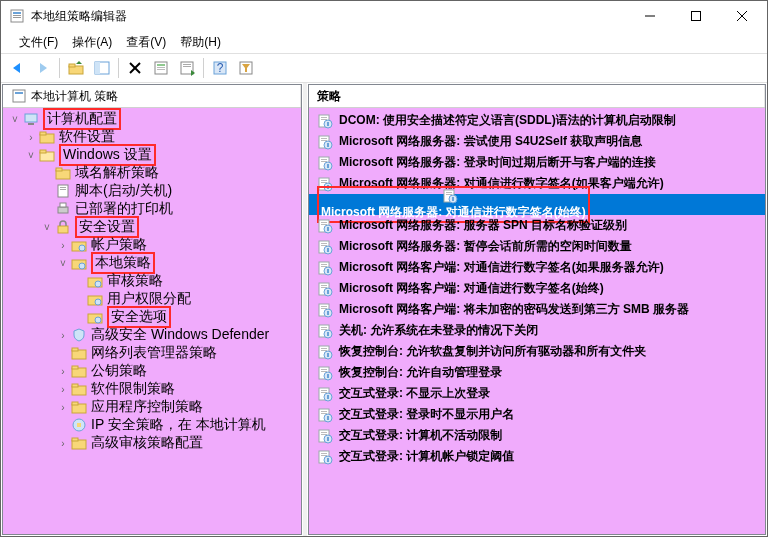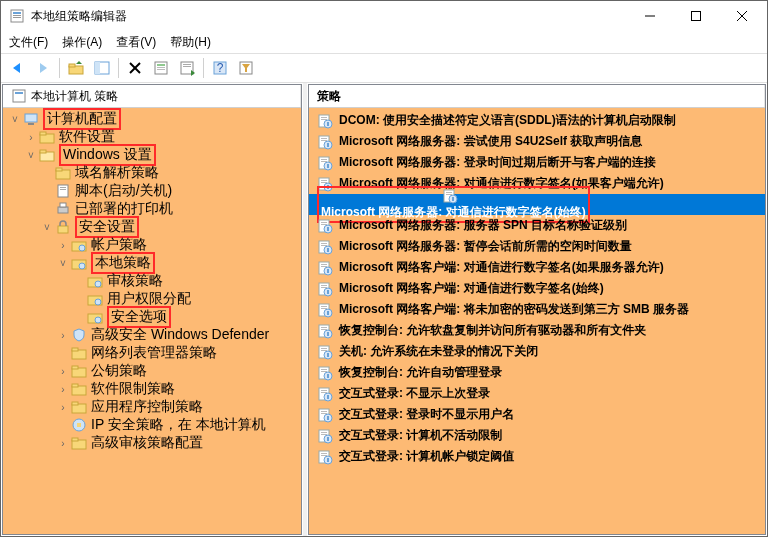--- a/index.html
+++ b/index.html
@@ -2,27 +2,27 @@
 <html><head>
 <meta charset="utf-8">
 <style>
   * { box-sizing: border-box; margin: 0; padding: 0; font-family: "Microsoft YaHei", "Segoe UI", sans-serif; font-size: 12px; }
   body { background: #fff; width: 768px; height: 537px; border: 1px solid #646464; display: flex; flex-direction: column; overflow: hidden; }
   .titlebar { height: 30px; background: #fff; display: flex; align-items: center; padding: 0 2px 0 8px; }
   .titlebar .app-icon { width: 16px; height: 16px; margin-right: 6px; }
   .titlebar .title { flex: 1; font-size: 12px; color: #000; }
   .win-controls { display: flex; height: 100%; }
   .win-btn { width: 46px; display: flex; align-items: center; justify-content: center; }
-  .menubar { height: 22px; display: flex; align-items: center; padding: 0 8px; gap: 14px; border-top: 0; }
+  .menubar { height: 22px; display: flex; align-items: center; padding: 0 18px; gap: 14px; border-top: 0; }
   .menubar span { font-size: 12px; color: #000; cursor: default; }
   .toolbar { height: 30px; border-top: 1px solid #e0e0e0; border-bottom: 1px solid #e0e0e0; display: flex; align-items: center; padding: 0 4px; gap: 2px; }
   .tool-btn { width: 24px; height: 24px; display: flex; align-items: center; justify-content: center; border: 1px solid transparent; }
   .tool-sep { width: 1px; height: 20px; background: #d0d0d0; margin: 0 2px; }
   .main { flex: 1; display: flex; min-height: 0; }
-  .pane { display: flex; flex-direction: column; background: #fdba74; min-height: 0; border: 1px solid #828790; margin: 1px; }
+  .pane { display: flex; flex-direction: column; background: #f0abfc; min-height: 0; border: 1px solid #828790; margin: 1px; }
   .left-pane { width: 300px; }
   .splitter { width: 4px; background: #f0f0f0; cursor: col-resize; }
   .right-pane { flex: 1; font-weight: bold; }
   .col-header { height: 23px; display: flex; align-items: center; border-bottom: 1px solid #d0d0d0; background: #fff; }
   .col-header-cell { padding: 0 8px; font-size: 12px; height: 100%; display: flex; align-items: center; border-right: 1px solid #e5e5e5; }
   .tree-body, .list-body { flex: 1; overflow: auto; padding: 2px 0; position: relative; }
   .scroll-x { overflow-x: scroll; }
   .tree-row { display: flex; align-items: center; height: 18px; white-space: nowrap; padding-right: 8px; }
   .toggle { width: 16px; display: inline-flex; align-items: center; justify-content: center; color: #666; font-size: 10px; user-select: none; }
   .node-icon { width: 16px; height: 16px; margin-right: 4px; display: inline-flex; align-items: center; justify-content: center; flex-shrink: 0; }
@@ -454,31 +454,31 @@
           <span class="list-label">Microsoft 网络客户端: 将未加密的密码发送到第三方 SMB 服务器</span>
         </div>
         <div class="list-row">
           <span class="policy-icon"><svg width="16" height="16">
               <rect x="2" y="2" width="10" height="12" fill="#fff" stroke="#9aa"></rect>
               <rect x="4" y="4" width="6" height="1" fill="#bbb"></rect>
               <rect x="4" y="6" width="6" height="1" fill="#bbb"></rect>
               <circle cx="11" cy="11" r="4" fill="#d9e7f7" stroke="#6aa2d8"></circle>
               <rect x="10" y="9" width="2" height="4" fill="#6aa2d8"></rect>
             </svg></span>
+          <span class="list-label">关机: 允许系统在未登录的情况下关闭</span>
+        </div>
+        <div class="list-row">
+          <span class="policy-icon"><svg width="16" height="16">
+              <rect x="2" y="2" width="10" height="12" fill="#fff" stroke="#9aa"></rect>
+              <rect x="4" y="4" width="6" height="1" fill="#bbb"></rect>
+              <rect x="4" y="6" width="6" height="1" fill="#bbb"></rect>
+              <circle cx="11" cy="11" r="4" fill="#d9e7f7" stroke="#6aa2d8"></circle>
+              <rect x="10" y="9" width="2" height="4" fill="#6aa2d8"></rect>
+            </svg></span>
           <span class="list-label">恢复控制台: 允许软盘复制并访问所有驱动器和所有文件夹</span>
-        </div>
-        <div class="list-row">
-          <span class="policy-icon"><svg width="16" height="16">
-              <rect x="2" y="2" width="10" height="12" fill="#fff" stroke="#9aa"></rect>
-              <rect x="4" y="4" width="6" height="1" fill="#bbb"></rect>
-              <rect x="4" y="6" width="6" height="1" fill="#bbb"></rect>
-              <circle cx="11" cy="11" r="4" fill="#d9e7f7" stroke="#6aa2d8"></circle>
-              <rect x="10" y="9" width="2" height="4" fill="#6aa2d8"></rect>
-            </svg></span>
-          <span class="list-label">关机: 允许系统在未登录的情况下关闭</span>
         </div>
         <div class="list-row">
           <span class="policy-icon"><svg width="16" height="16">
               <rect x="2" y="2" width="10" height="12" fill="#fff" stroke="#9aa"></rect>
               <rect x="4" y="4" width="6" height="1" fill="#bbb"></rect>
               <rect x="4" y="6" width="6" height="1" fill="#bbb"></rect>
               <circle cx="11" cy="11" r="4" fill="#d9e7f7" stroke="#6aa2d8"></circle>
               <rect x="10" y="9" width="2" height="4" fill="#6aa2d8"></rect>
             </svg></span>
           <span class="list-label">恢复控制台: 允许自动管理登录</span>

